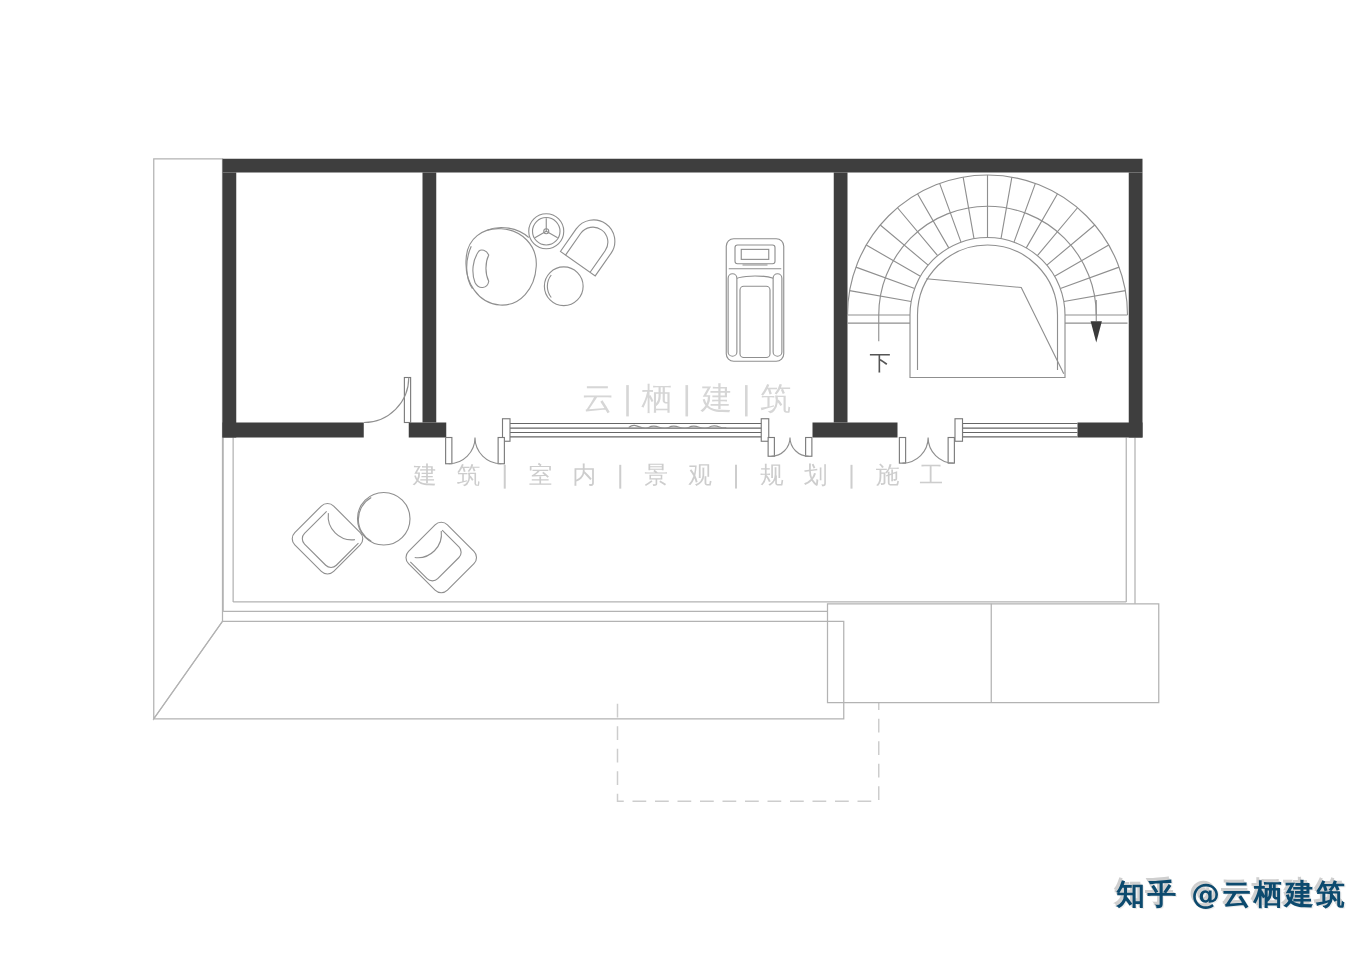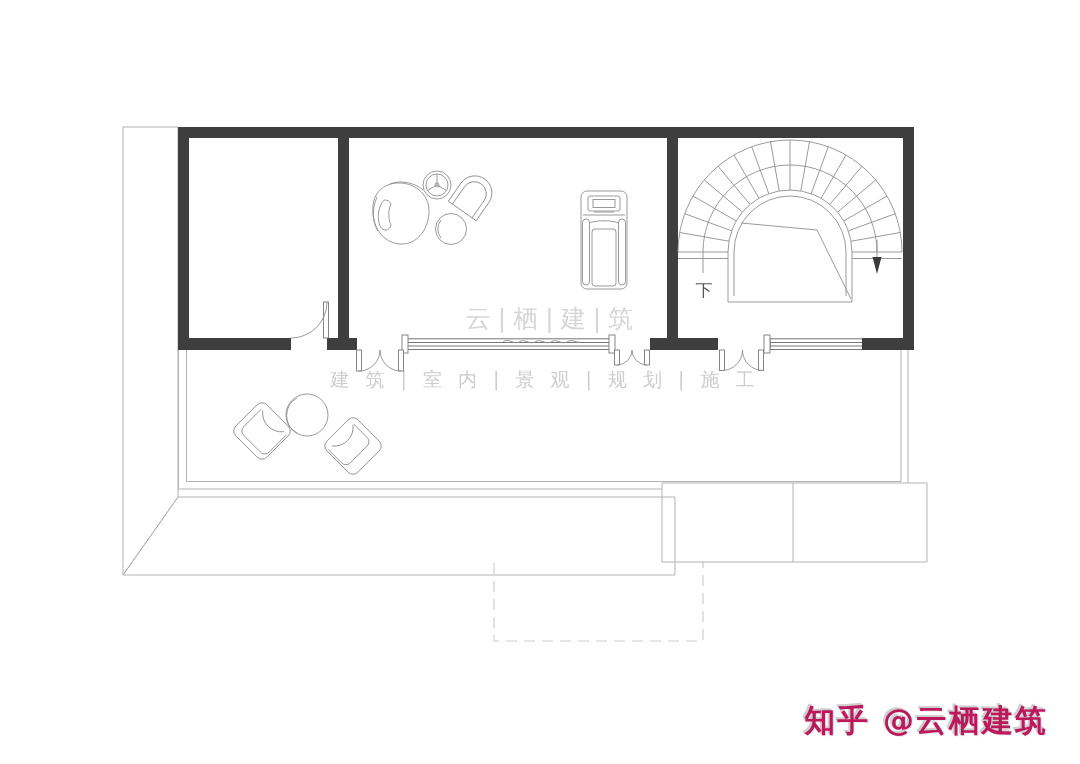--- a/index.html
+++ b/index.html
@@ -9,22 +9,22 @@
   .wall{fill:var(--wall,#3e3e3e);stroke:none;}
   .ln{fill:none;stroke:var(--line,#8f8f8f);stroke-width:0.9;}
   .lnw{fill:#fff;stroke:var(--line,#8f8f8f);stroke-width:0.9;}
   .thin{fill:none;stroke:var(--faint,#b3b3b3);stroke-width:1;}
   .jamb{fill:#fff;stroke:#7a7a7a;stroke-width:0.9;}
   .win{fill:none;stroke:#666;stroke-width:0.9;}
   .dash{fill:none;stroke:#cdcdcd;stroke-width:1.2;stroke-dasharray:11 7;}
   .wm-center{fill:var(--wm,#d6d6d6);font-size:25px;letter-spacing:7px;}
   .wm-services{fill:var(--wm2,#cdcdcd);font-size:19px;letter-spacing:5px;}
   .stair-label{fill:#555;font-size:17px;}
-  #credit{position:absolute;top:700px;right:32px;font-size:31px;font-weight:bold;
-    color:#be185d;letter-spacing:2px;
+  #credit{position:absolute;top:700px;right:2px;font-size:23px;font-weight:bold;
+    color:#0c4a6e;letter-spacing:2px;
     text-shadow:-2px -2px 0 #cfcfcf,-1px -1px 0 #d6d6d6,1px 1px 0 #ededed;}
 </style>
 </head>
 <body>
 
 <div id="canvas">
 <svg width="1080" height="764" viewBox="0 0 1080 764">
   <defs>
     <pattern id="tilesH" width="13" height="9" patternUnits="userSpaceOnUse">
       <rect width="13" height="9" fill="#fff"></rect>

